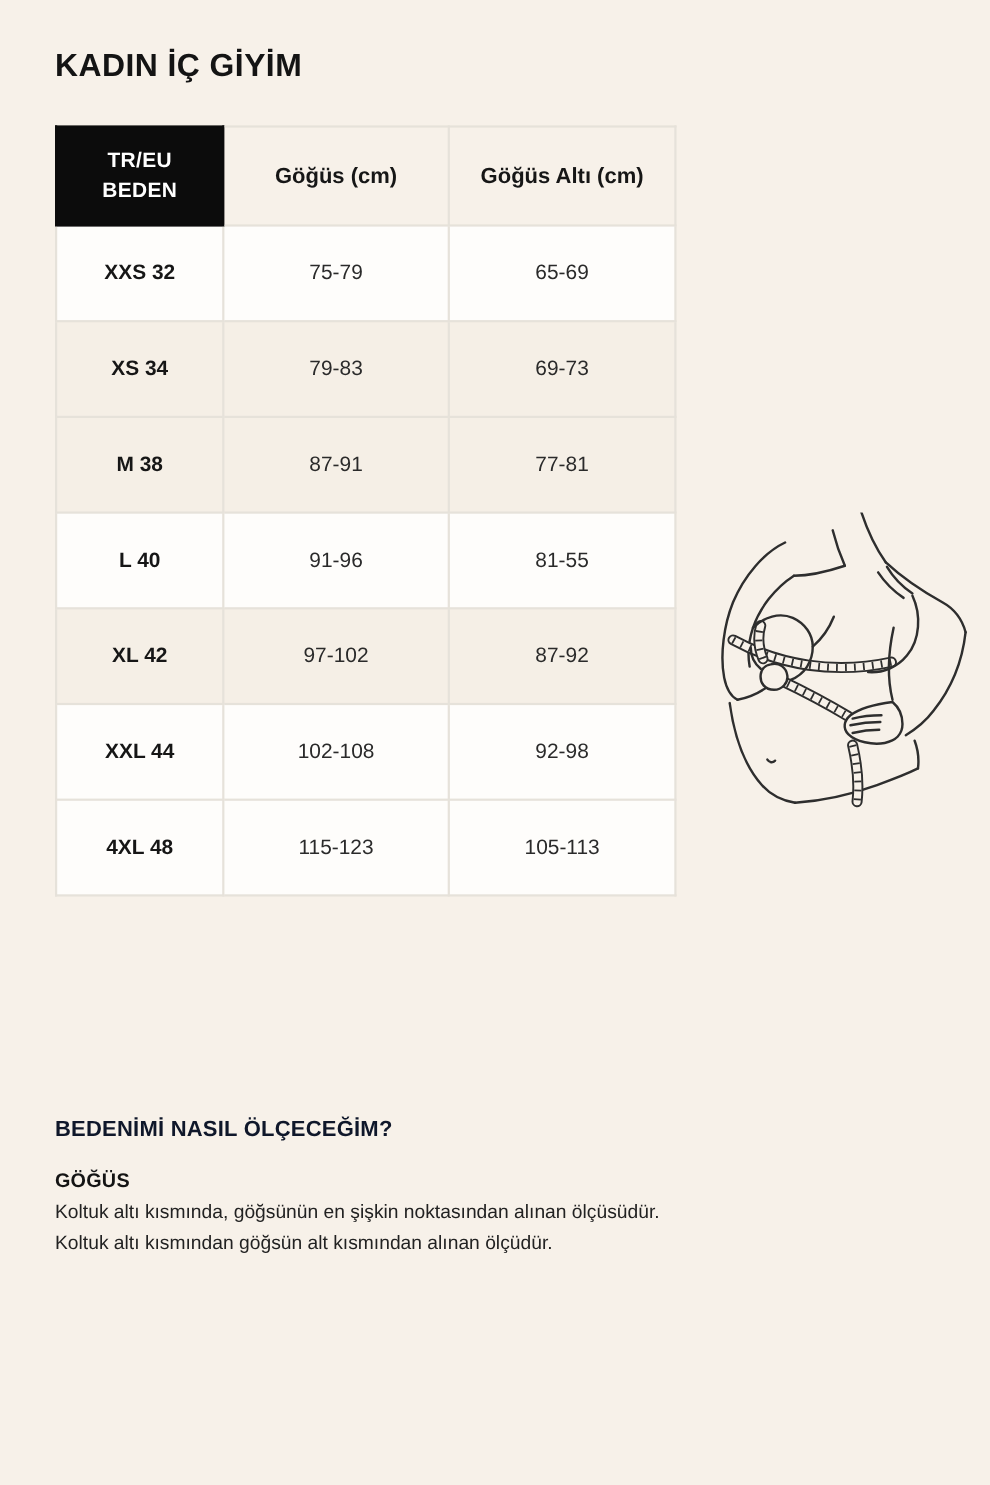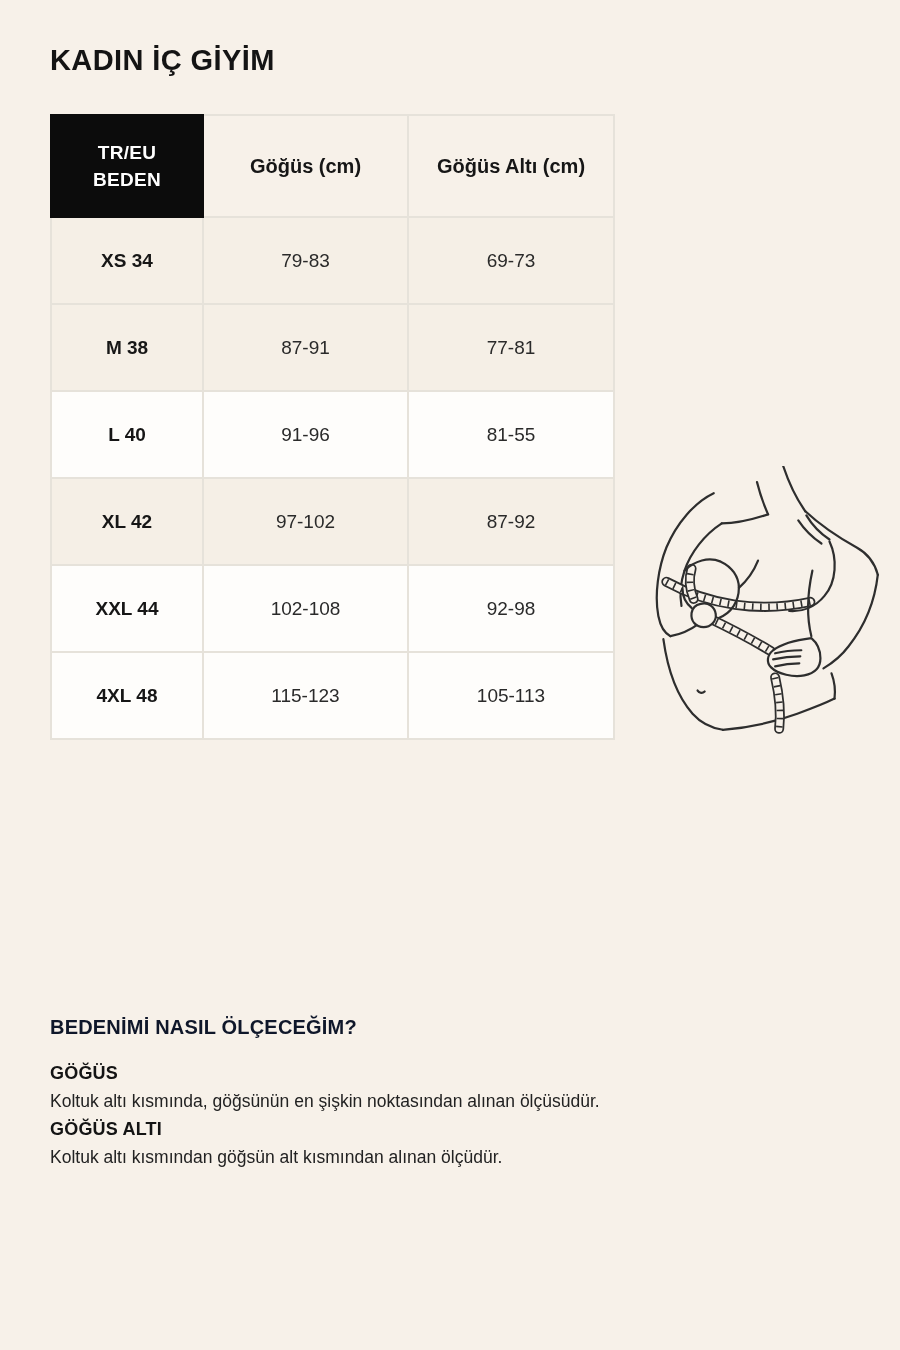--- a/index.html
+++ b/index.html
@@ -23,21 +23,21 @@
     border-collapse:collapse; table-layout:fixed;
   }
   .size-table col.c1 { width:152px; }
   .size-table col.c2 { width:205px; }
   .size-table col.c3 { width:206px; }
   .size-table th, .size-table td {
     border:2px solid #e6e2da;
     text-align:center; vertical-align:middle;
     padding:0;
   }
-  .size-table thead tr { height:102px; }
+  .size-table thead tr { height:90px; }
   .size-table tbody tr { height:87px; }
   th.size-head {
     background:#0c0c0c; color:#ffffff;
     border-color:#0c0c0c;
     font-size:19px; font-weight:700; line-height:27px;
     letter-spacing:0.3px;
   }
   th.val-head {
     background:transparent;
     font-size:20px; font-weight:700;
@@ -91,20 +91,25 @@
     <tr>
       <th class="size-head">
         <span>TR/EU</span><br>
         <span>BEDEN</span>
       </th>
       <th class="val-head">Göğüs (cm)</th>
       <th class="val-head">Göğüs Altı (cm)</th>
     </tr>
   </thead>
   <tbody>
+    <tr class="row-white">
+      <td class="size-cell">XXS 32</td>
+      <td class="val-cell">75-79</td>
+      <td class="val-cell">65-69</td>
+    </tr>
     <tr class="row-cream">
       <td class="size-cell">XS 34</td>
       <td class="val-cell">79-83</td>
       <td class="val-cell">69-73</td>
     </tr>
     <tr class="row-cream">
       <td class="size-cell">M 38</td>
       <td class="val-cell">87-91</td>
       <td class="val-cell">77-81</td>
     </tr>
@@ -173,15 +178,14 @@
     <path class="ln" d="M141,199 C149,197 158,196 165,196"></path>
     <path class="ln-fill" d="M67,137 C75,135 81,140 82,147 C83,154 77,160 70,160 C62,160 57,154 58,146 C59,140 62,138 67,137 Z"></path>
     <path class="ln" d="M58,141 C52,136 49,129 49,122"></path>
   </svg>
 </div>
 
 <div class="howto">
   <h2 class="howto-heading">BEDENİMİ NASIL ÖLÇECEĞİM?</h2>
   <div class="howto-label">GÖĞÜS</div>
   <div class="howto-text">Koltuk altı kısmında, göğsünün en şişkin noktasından alınan ölçüsüdür.</div>
-  <div class="howto-label">GÖĞÜS ALTI</div>
   <div class="howto-text">Koltuk altı kısmından göğsün alt kısmından alınan ölçüdür.</div>
 </div>
 
 </body></html>

